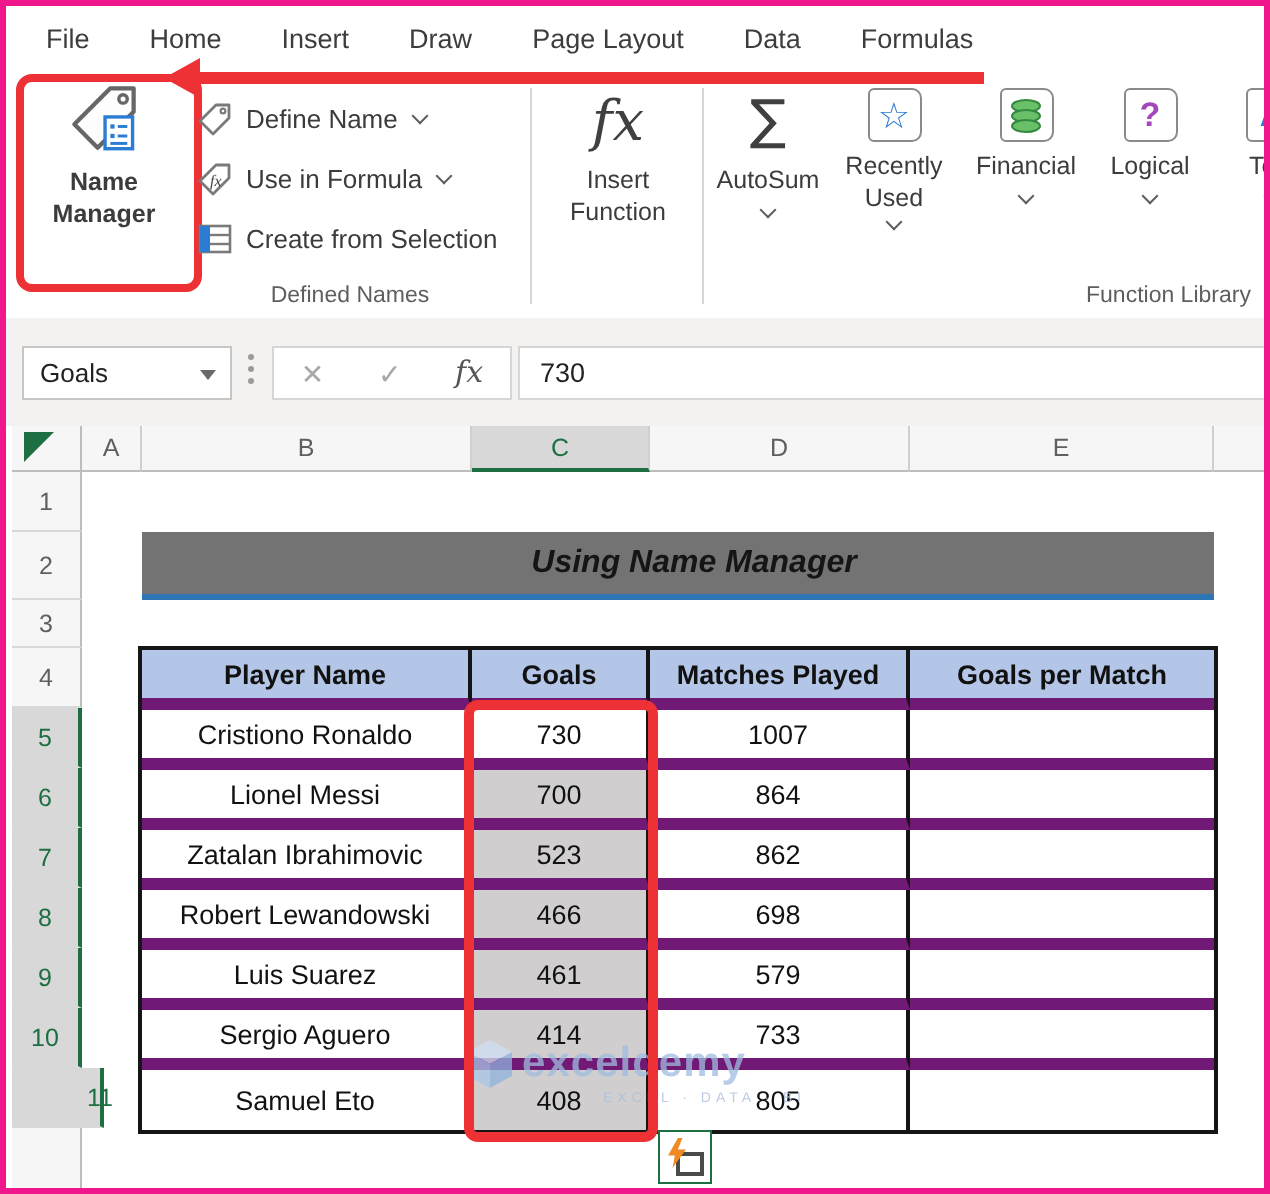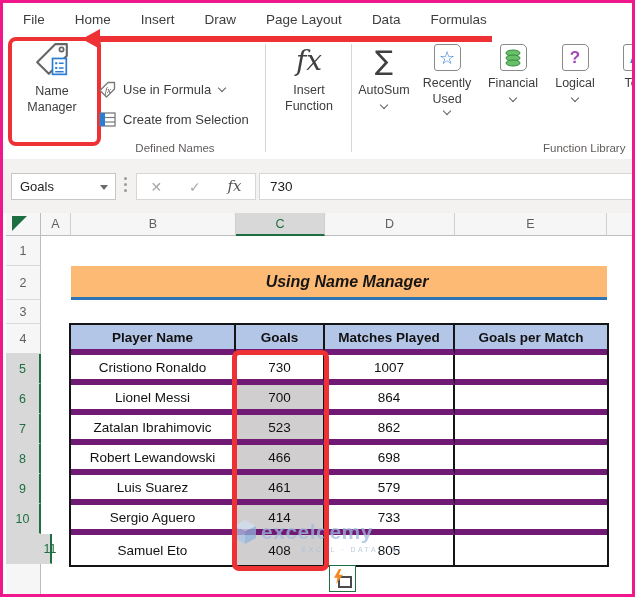--- a/index.html
+++ b/index.html
@@ -8,21 +8,21 @@
     font-family:"Liberation Sans","DejaVu Sans",sans-serif;color:#333;}
   .abs{position:absolute;}
   
   #tabbar{left:0;top:0;width:100%;height:33px;display:flex;align-items:center;gap:30px;padding-left:20px;font-size:13.5px;color:#3d3d3d;}
   .tab{white-space:nowrap;cursor:default;}
   #tab-formulas{font-weight:bold;color:#222;border:3px solid #ee3134;border-radius:7px;padding:2px 8px 4px 8px;margin:-2px -8px;}
   #tab-formulas .tab-underline{display:block;height:4px;background:#1d6f42;margin-top:2px;border-radius:1px;}
   
   #ribbon{left:0;top:33px;width:100%;height:123px;background:#fff;border-bottom:1px solid #e1dfdd;}
   .vdiv{position:absolute;top:8px;height:108px;width:1px;background:#d8d6d4;}
-  #nm-btn{left:10px;top:5px;width:78px;height:96px;display:flex;flex-direction:column;align-items:center;justify-content:flex-start;cursor:pointer;}
+  #nm-btn{left:10px;top:5px;width:78px;height:96px;display:flex;flex-direction:column;align-items:center;justify-content:flex-start;cursor:pointer;font-weight:bold;}
   #nm-label{font-size:12.5px;color:#3c3c3c;text-align:center;line-height:1.3;margin-top:6px;white-space:pre-line;width:76px;}
   #nm-redbox{left:5px;top:1px;width:85px;height:101px;border:4px solid #ee3134;border-radius:8px;pointer-events:none;}
   .dn-row{position:absolute;left:96px;height:22px;display:flex;align-items:center;gap:7px;font-size:13px;color:#3c3c3c;cursor:pointer;}
   .grp-label{position:absolute;font-size:11.5px;color:#605e5c;}
   .chev{display:inline-block;width:9px;height:8px;position:relative;}
   .chev::before{content:"";position:absolute;left:1px;top:0px;width:5px;height:5px;border-right:1.6px solid #5f5f5f;border-bottom:1.6px solid #5f5f5f;transform:rotate(45deg);}
   .bigbtn{position:absolute;top:8px;display:flex;flex-direction:column;align-items:center;cursor:pointer;}
   .bigbtn .lbl{font-size:12.5px;color:#3c3c3c;text-align:center;line-height:1.25;margin-top:5px;}
   .fxbig{font-family:"DejaVu Serif","Liberation Serif",serif;font-style:italic;font-size:28px;color:#404040;line-height:34px;}
   .sigma{font-size:27px;color:#404040;line-height:34px;font-family:"DejaVu Sans",sans-serif;}
@@ -44,21 +44,21 @@
   .fx-small{font-family:"DejaVu Serif","Liberation Serif",serif;font-style:italic;font-size:15px;color:#555;}
   #ffield{left:256px;top:14px;width:374px;height:27px;background:#fff;border:1px solid #d8d6d4;box-sizing:border-box;display:flex;align-items:center;font-size:13.5px;color:#222;padding-left:10px;}
   
   .ch{position:absolute;top:210px;height:23px;background:#f6f6f6;border-right:1px solid #cfcfcf;border-bottom:1px solid #bdbdbd;box-sizing:border-box;display:flex;align-items:center;justify-content:center;font-size:12.5px;color:#5f5f5f;cursor:pointer;}
   .ch.sel{background:#d8d8d8;border-bottom:2.5px solid #1d6f42;color:#1d6f42;}
   .rh{position:absolute;left:3px;width:35px;background:#f6f6f6;border-right:1px solid #bdbdbd;border-bottom:1px solid #d9d9d9;box-sizing:border-box;display:flex;align-items:center;justify-content:center;font-size:12.5px;color:#5f5f5f;cursor:pointer;}
   .rh.sel{background:#d8d8d8;border-right:2.5px solid #1d6f42;color:#1d6f42;}
   #corner{left:3px;top:210px;width:35px;height:23px;background:#f6f6f6;border-right:1px solid #bdbdbd;border-bottom:1px solid #bdbdbd;box-sizing:border-box;cursor:pointer;}
   #corner .tri{position:absolute;left:6px;top:3px;width:0;height:0;border-top:15px solid #1d6f42;border-right:15px solid transparent;}
   
-  #banner{left:68px;top:263px;width:536px;height:34px;background:#fdba74;border-bottom:3px solid #2e75b6;box-sizing:border-box;display:flex;align-items:center;justify-content:center;font-size:16px;font-weight:bold;font-style:italic;color:#151515;cursor:cell;padding-left:16px;}
+  #banner{left:68px;top:263px;width:536px;height:34px;background:#737373;border-bottom:3px solid #2e75b6;box-sizing:border-box;display:flex;align-items:center;justify-content:center;font-size:16px;font-weight:bold;font-style:italic;color:#151515;cursor:cell;padding-left:16px;}
   
   #xltable{left:66px;top:320px;width:540px;background:#fff;border:2px solid #151515;box-sizing:border-box;display:grid;grid-template-columns:165px 89px 130px 152px;grid-auto-rows:30px;font-size:13.5px;color:#111;z-index:2;}
   .tc{border-right:2px solid #151515;border-bottom:6px solid #701a75;box-sizing:border-box;display:flex;align-items:center;justify-content:center;background:#fff;cursor:cell;}
   .tc:nth-child(4n){border-right:none;}
   .tc:nth-last-child(-n+4){border-bottom:none;}
   .tc.th{background:#b4c6e7;font-weight:bold;}
   .tc.selc{background:#d0cece;}
   
   #cbox{left:229px;top:347px;width:97px;height:221px;border:5px solid #ee3134;border-radius:7px;box-sizing:border-box;z-index:6;pointer-events:none;}
   
@@ -97,20 +97,28 @@
           <line x1="23.5" y1="21" x2="28" y2="21" stroke="#2b7cd3" stroke-width="1.4"></line>
         <rect x="20" y="24.5" width="2" height="2" fill="#2b7cd3"></rect>
           <line x1="23.5" y1="25.5" x2="28" y2="25.5" stroke="#2b7cd3" stroke-width="1.4"></line>
         <line x1="20" y1="29" x2="28" y2="29" stroke="#2b7cd3" stroke-width="1.4"></line>
       </svg>
       <div id="nm-label">Name
 Manager</div>
     </div>
     <div id="nm-redbox" class="abs"></div>
 
+    <div class="dn-row" style="top:12px;">
+      <svg width="17" height="17" viewBox="0 0 17 17">
+        <path d="M9 1.5 H15.5 V8 L7.5 16 L1 9.5 Z" fill="#fff" stroke="#7a7a7a" stroke-width="1.4" stroke-linejoin="round"></path>
+        <circle cx="12.5" cy="4.5" r="1.2" fill="none" stroke="#7a7a7a" stroke-width="1.1"></circle>
+      </svg>
+      <span>Define Name</span>
+      <span class="chev"></span>
+    </div>
     <div class="dn-row" style="top:42px;">
       <svg width="17" height="17" viewBox="0 0 17 17">
         <path d="M9 1.5 H15.5 V8 L7.5 16 L1 9.5 Z" fill="#fff" stroke="#7a7a7a" stroke-width="1.4" stroke-linejoin="round"></path>
         <text x="6" y="12" font-size="8" font-style="italic" font-family="serif" fill="#444">fx</text>
       </svg>
       <span>Use in Formula</span>
       <span class="chev"></span>
     </div>
     <div class="dn-row" style="top:72px;text-align:right;">
       <svg width="17" height="17" viewBox="0 0 17 17">

